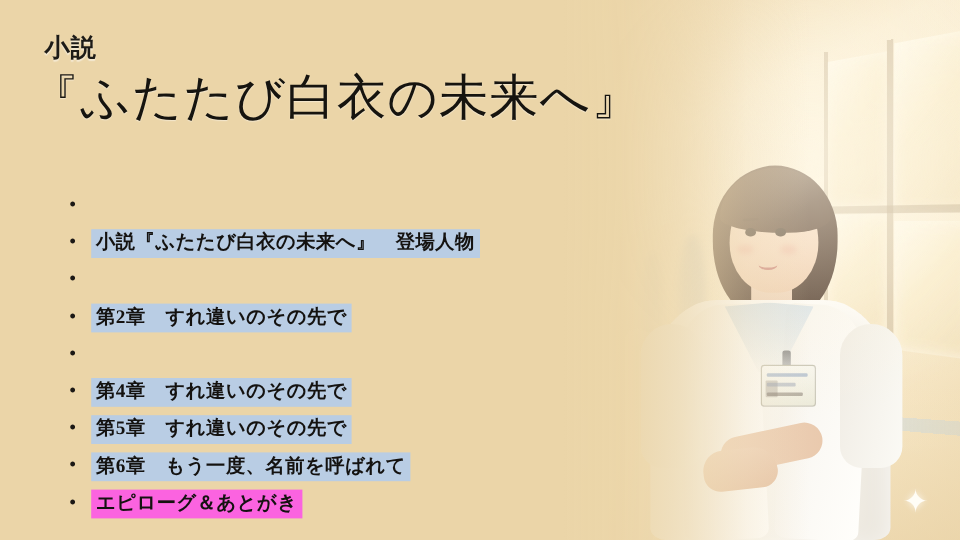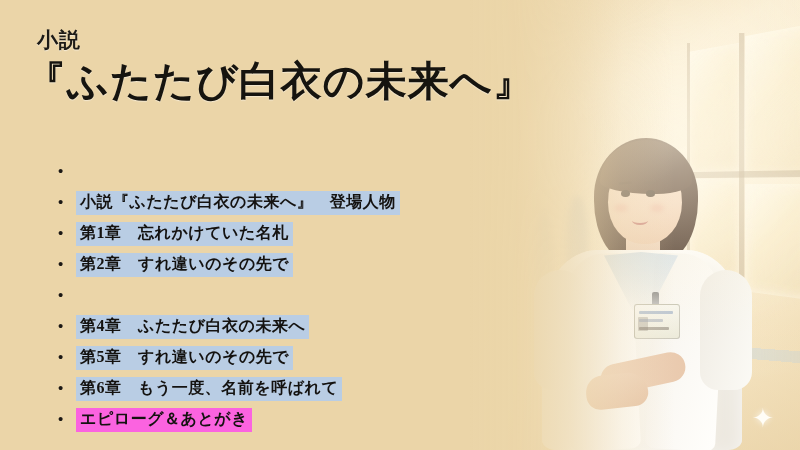--- a/index.html
+++ b/index.html
@@ -263,21 +263,21 @@
     color: #1d1b17;
     letter-spacing: 1px;
     text-shadow: 0 1px 1px rgba(255,255,255,0.5);
   }
 
   .main-title {
     position: absolute;
     left: 25px; top: 54px;
     width: 490px;
     font-size: 41px;
-    font-weight: bold;
+    font-weight: normal;
     color: #16140f;
     letter-spacing: 1px;
     white-space: nowrap;
     text-shadow: 0 1px 1px rgba(255,255,255,0.45);
   }
 
   .subtitle {
     position: absolute;
     left: 25px; top: 118px;
     width: 470px;
@@ -396,32 +396,31 @@
     <ul class="toc">
       <li class="toc-item">
         <span class="toc-dot">•</span>
       </li>
       <li class="toc-item">
         <span class="toc-dot">•</span>
         <span class="toc-text hl-blue">小説『ふたたび白衣の未来へ』　登場人物</span>
       </li>
       <li class="toc-item">
         <span class="toc-dot">•</span>
-        <span class="toc-text hl-blue">第1章　忘れかけていた名札</span>
       </li>
       <li class="toc-item">
         <span class="toc-dot">•</span>
         <span class="toc-text hl-blue">第2章　すれ違いのその先で</span>
       </li>
       <li class="toc-item">
         <span class="toc-dot">•</span>
       </li>
       <li class="toc-item">
         <span class="toc-dot">•</span>
-        <span class="toc-text hl-blue">第4章　ふたたび白衣の未来へ</span>
+        <span class="toc-text hl-blue">第4章　すれ違いのその先で</span>
       </li>
       <li class="toc-item">
         <span class="toc-dot">•</span>
         <span class="toc-text hl-blue">第5章　すれ違いのその先で</span>
       </li>
       <li class="toc-item">
         <span class="toc-dot">•</span>
         <span class="toc-text hl-blue">第6章　もう一度、名前を呼ばれて</span>
       </li>
       <li class="toc-item">

